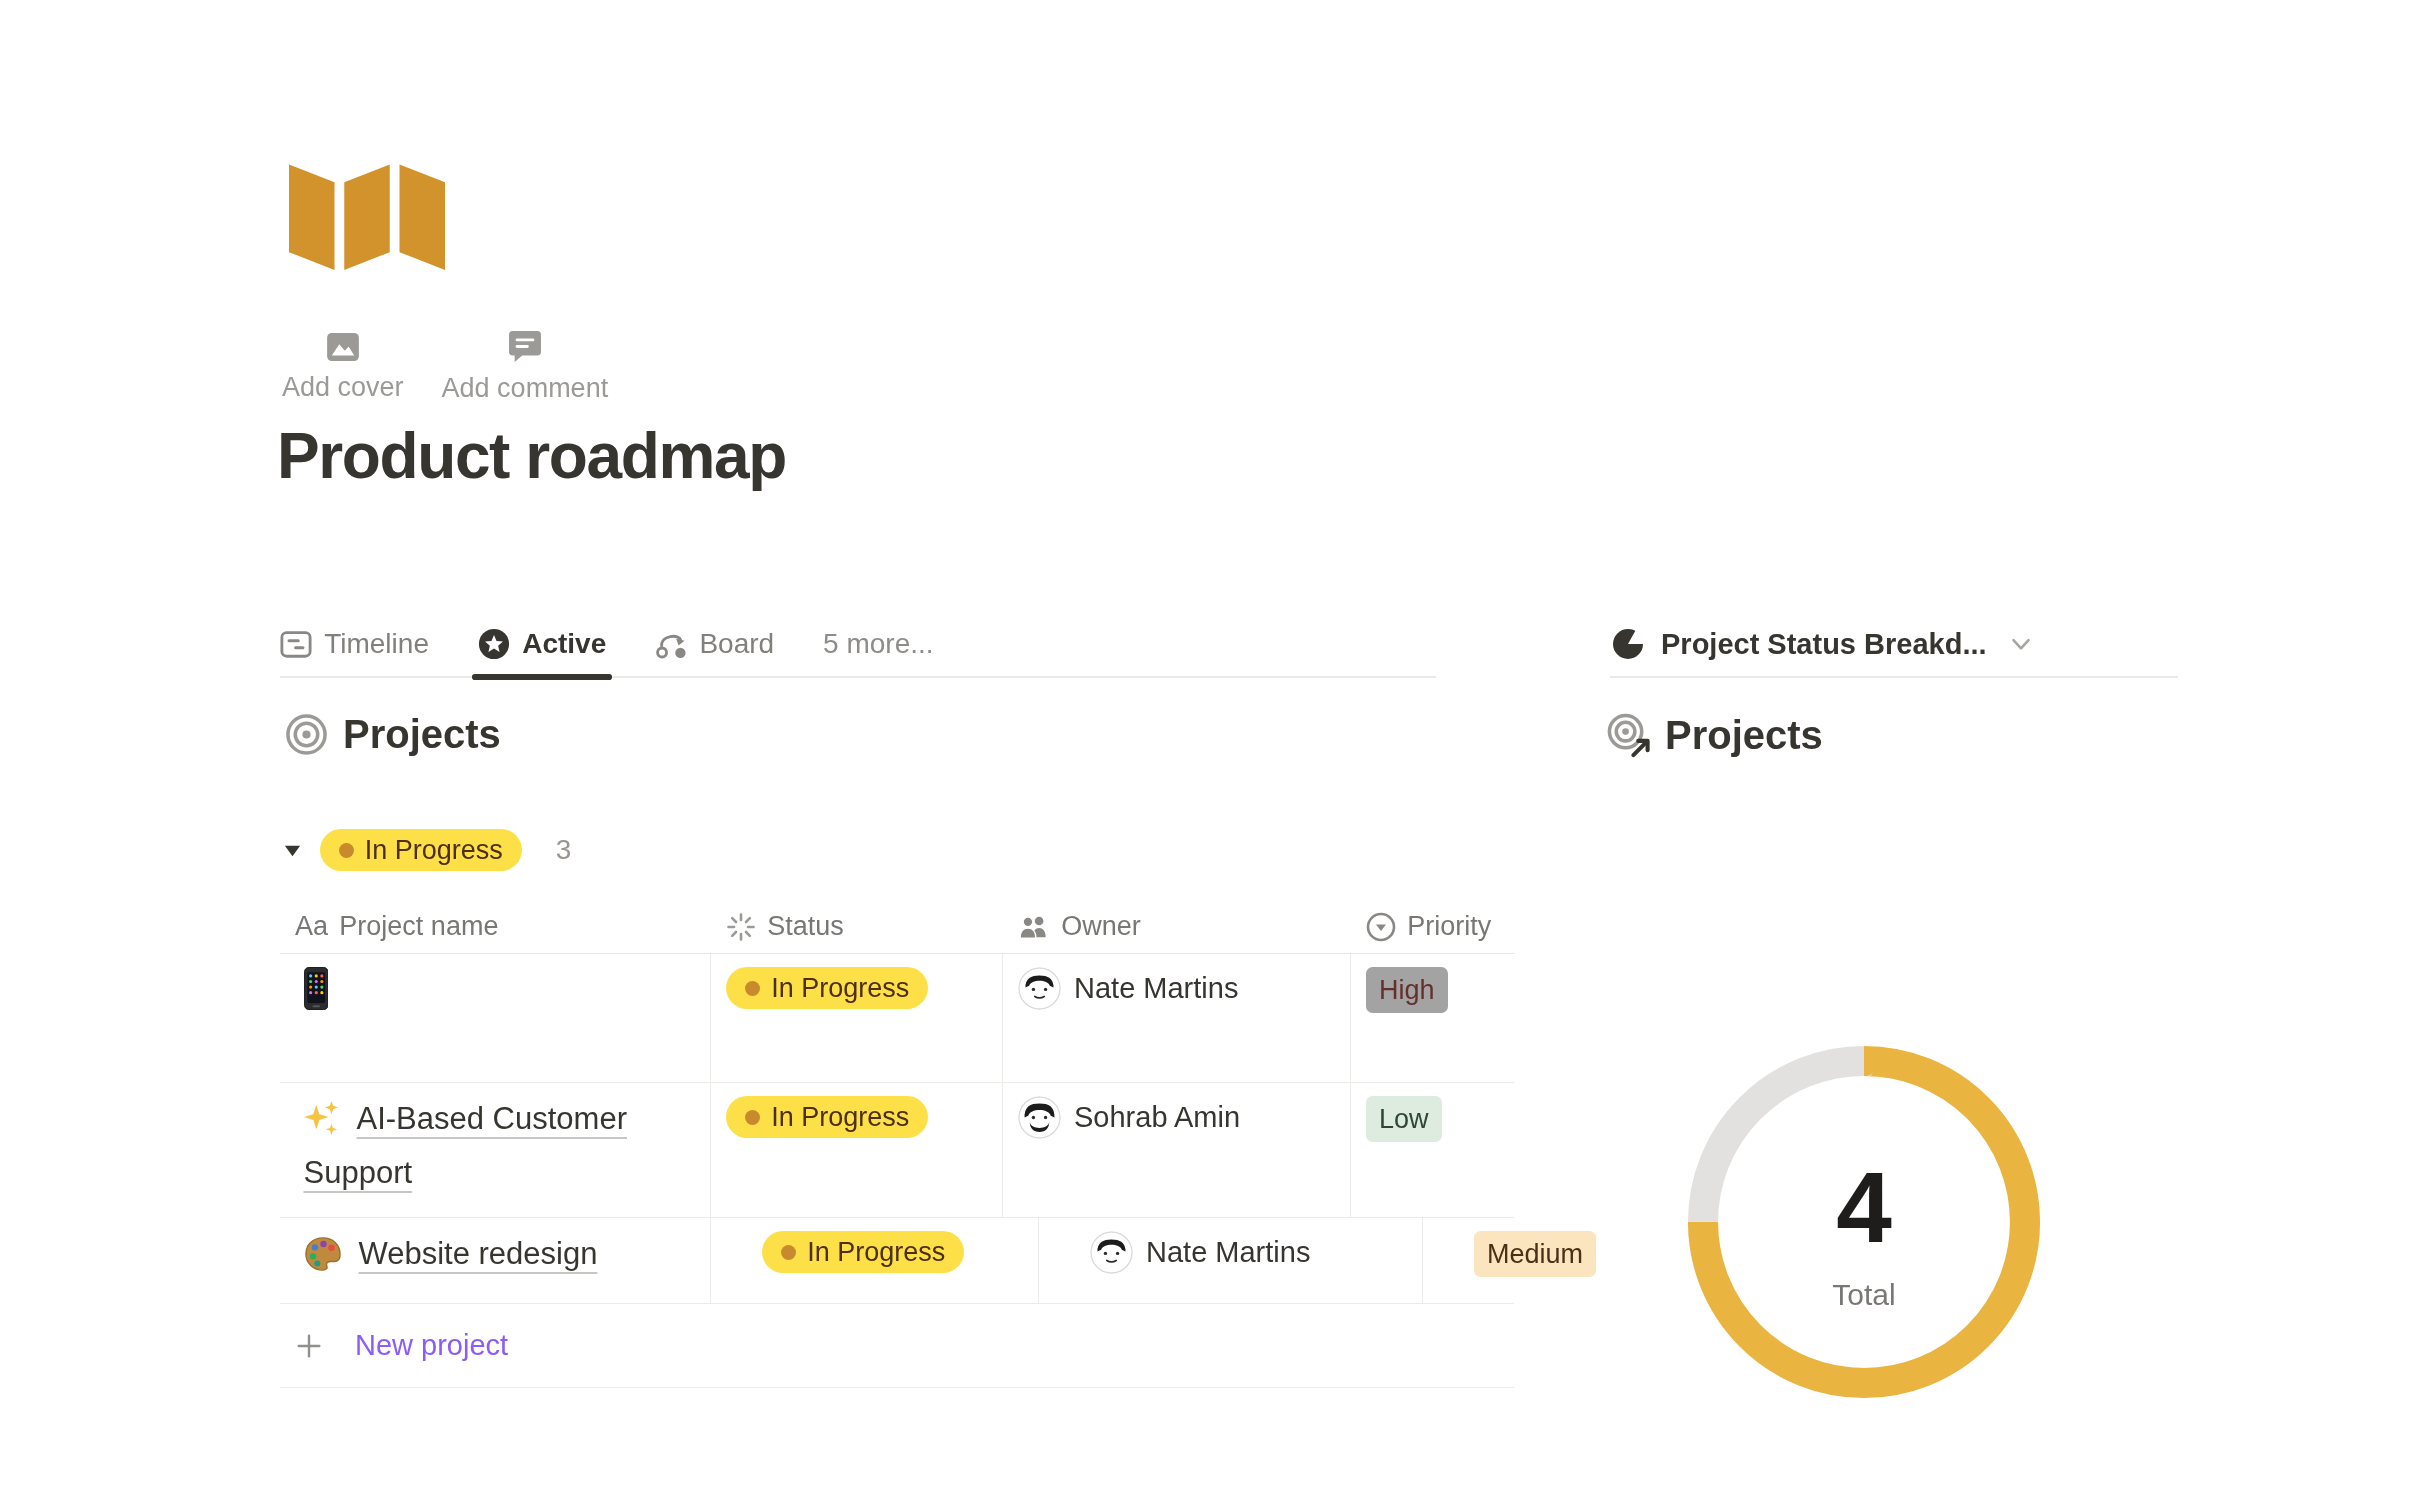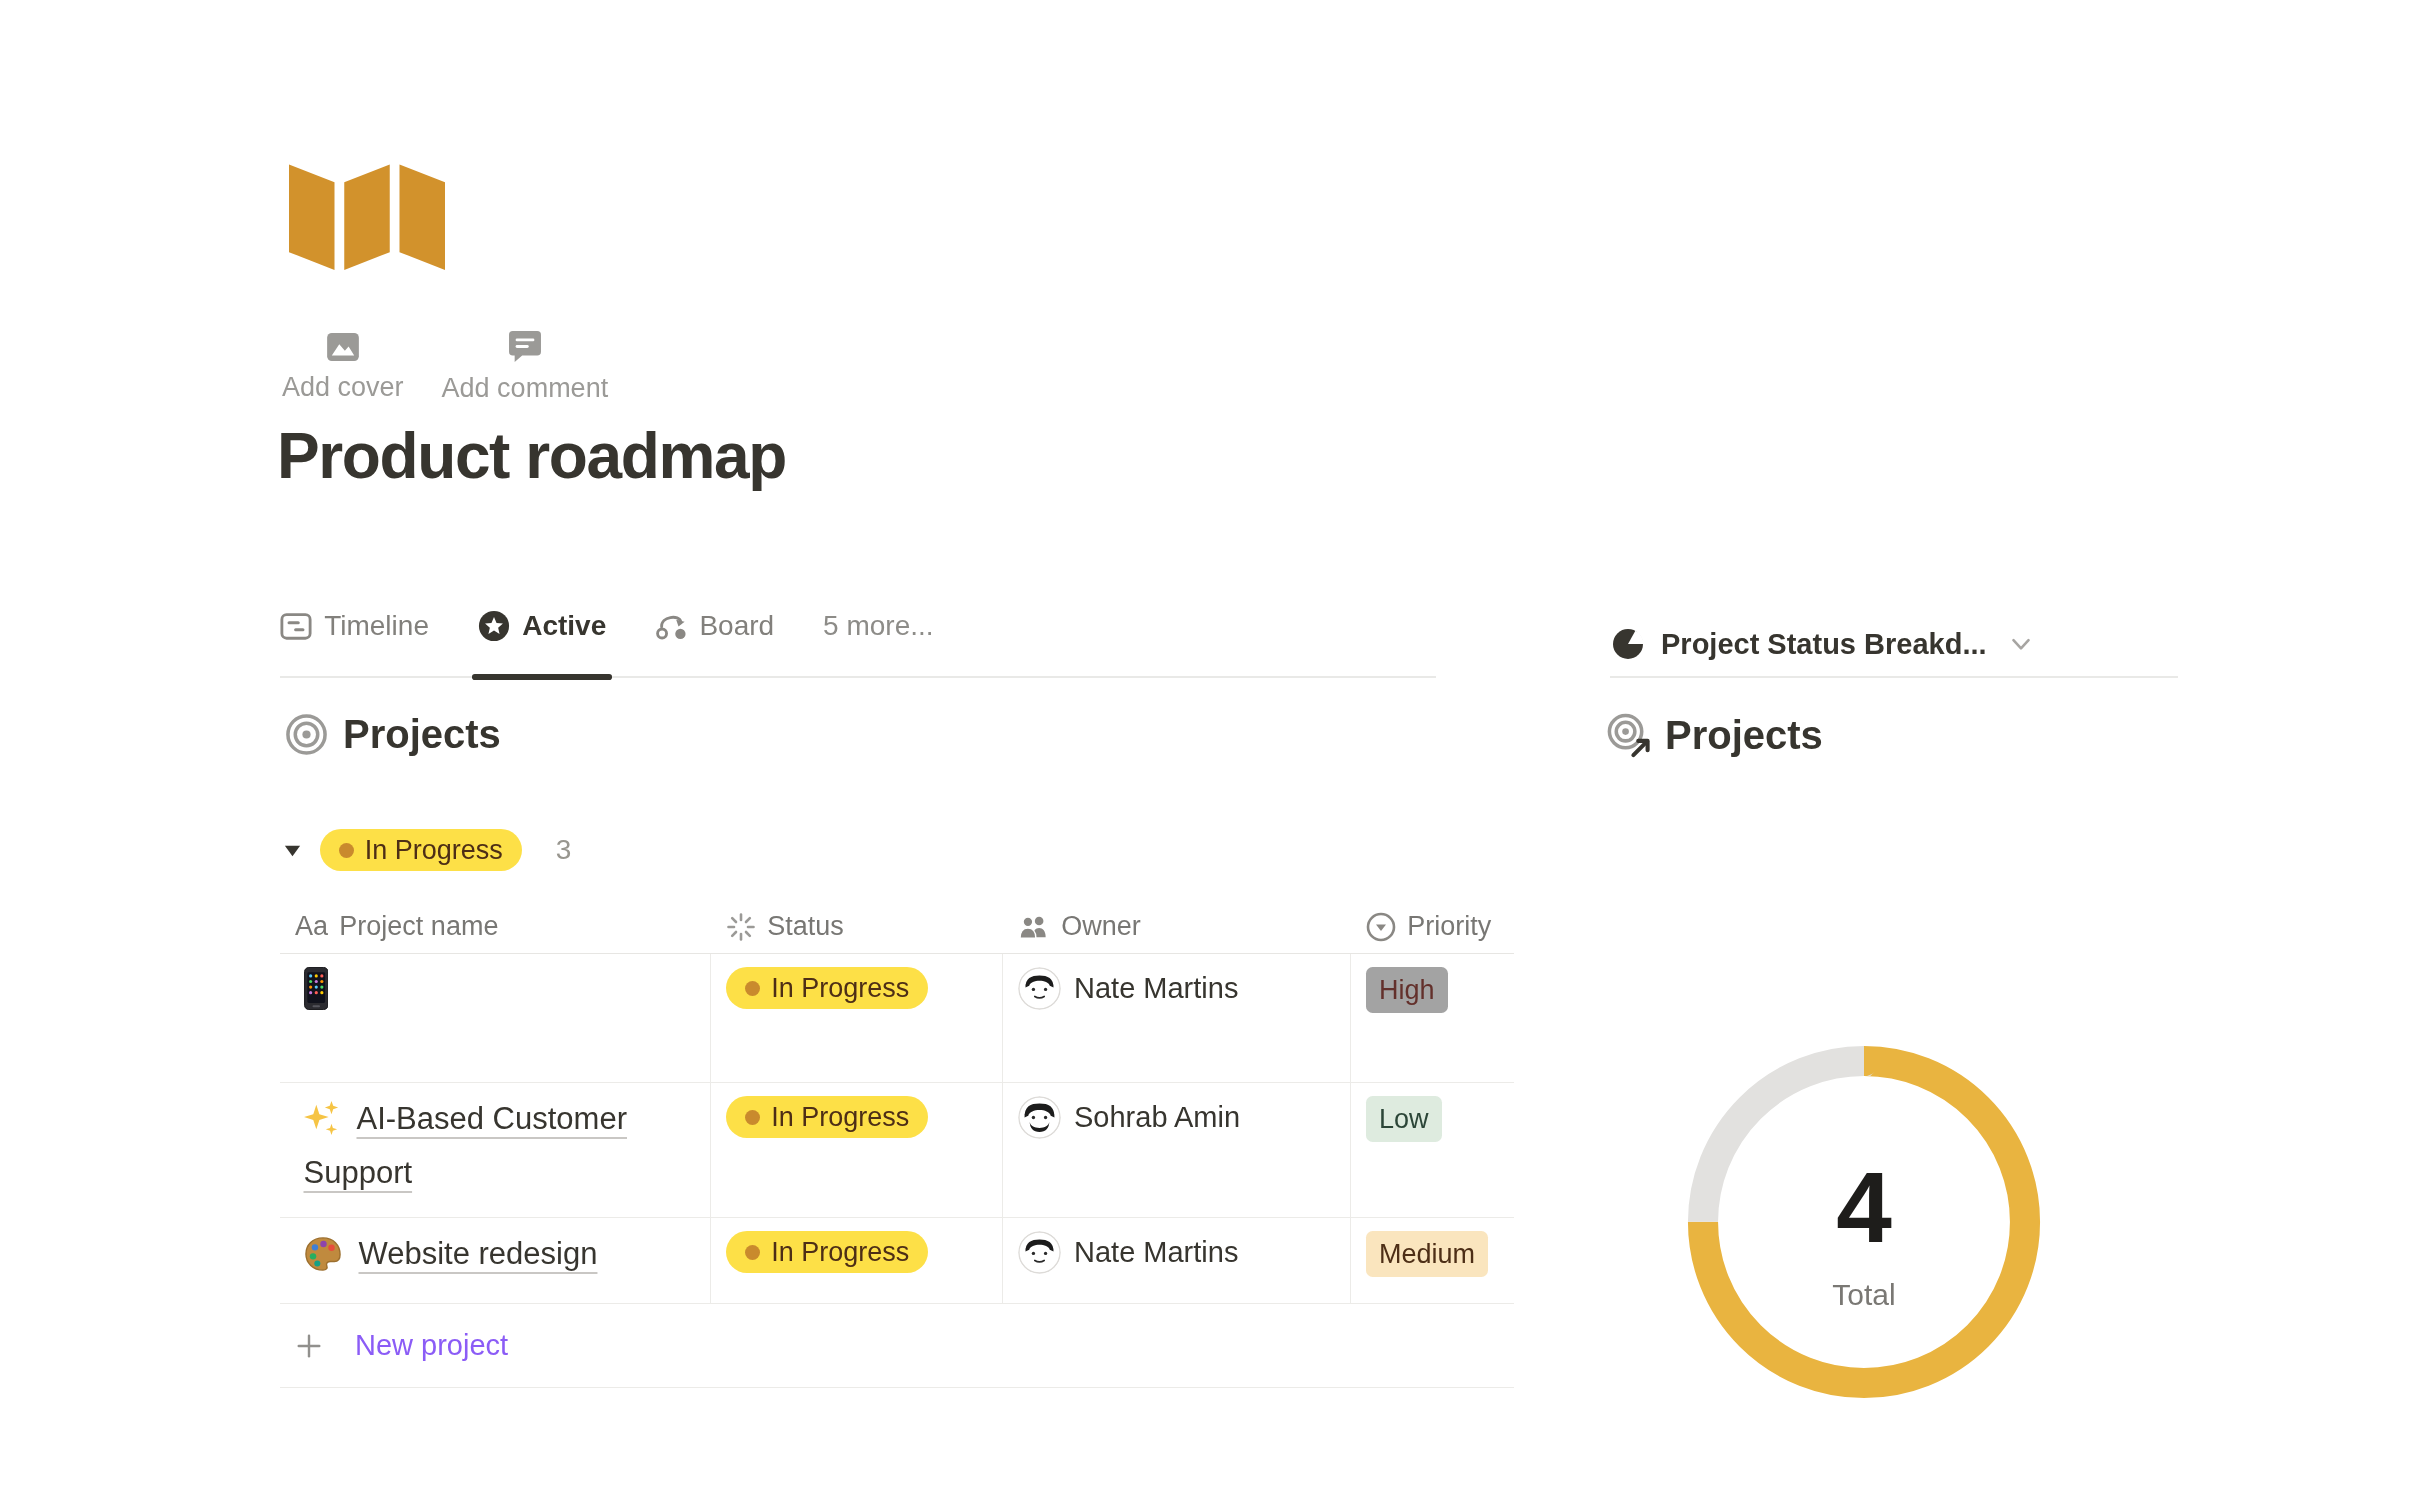--- a/index.html
+++ b/index.html
@@ -15,21 +15,21 @@
   .cover-row{left:282px;top:331px;display:flex;align-items:center;gap:38px;
     color:#9B9A97;font-size:27px;}
   .cover-btn{display:flex;align-items:center;gap:11.3px;cursor:pointer;flex-direction:column;}
   .page-title{left:277px;top:418px;font-size:64px;font-weight:700;
     letter-spacing:-1.4px;color:#37352F;line-height:1.2;}
 
   
   .tabs-row{left:280px;top:610px;width:1234px;height:68px;display:flex;
     align-items:center;gap:49px;}
   .tabs-divider{left:280px;top:676px;width:1156px;height:1.9px;background:#E9E9E7;}
-  .tab{position:relative;height:68px;display:flex;gap:12.2px;
+  .tab{position:relative;height:68px;display:flex;align-items:center;gap:12.2px;
     font-size:28px;color:#82807C;cursor:pointer;}
   .tab.is-active{color:#37352F;font-weight:700;}
   .tab-underline{position:absolute;left:-5.6px;right:-5.6px;bottom:-1.9px;height:5.6px;
     background:#37352F;border-radius:2.8px;}
   .tab-more{color:#8D8C88;}
 
   
   .section-header{display:flex;align-items:center;gap:15px;}
   .sec-left{left:285px;top:712px;}
   .section-title{font-size:40px;font-weight:700;color:#37352F;}
@@ -40,21 +40,21 @@
     color:#4D2E16;border-radius:24.5px;padding:7.5px 19px;font-size:27px;line-height:1;}
   .pill-dot{width:15px;height:15px;border-radius:50%;background:#C98A2D;flex:0 0 auto;}
   .group-count{margin-left:34px;color:#98968F;font-size:28px;}
 
   
   .ptable{left:280px;top:900px;width:1234px;font-size:28px;}
   .trow{display:grid;grid-template-columns:431px 292px 348px 163px;}
   .thead{height:53px;border-bottom:1.9px solid #E7E6E3;color:#787774;font-size:27px;}
   .thead .tcell{display:flex;align-items:center;gap:11.3px;padding-left:15px;}
   .tbody-row{border-bottom:1.9px solid #ECEBE8;}
-  .r1{height:128px;} .r2{height:134px;} .r3{height:85px;}
+  .r1{height:128px;} .r2{height:134px;} .r3{height:85px;gap:36px;}
   .tcell{min-width:0;}
   .tbody-row .tcell{padding:13px 0 0 15px;}
   .tbody-row .tcell:not(:last-child){border-right:1.9px solid #ECEBE8;}
   .name-wrap{width:356px;line-height:46px;font-size:31px;padding-left:8.5px;}
   .row-emoji{display:inline-block;vertical-align:-7.5px;margin-right:17px;}
   .row-name{color:#37352F;text-decoration:underline;text-decoration-thickness:1.9px;
     text-decoration-color:#C9C7C4;text-underline-offset:7.5px;cursor:pointer;}
   .cell-inline{display:flex;align-items:center;gap:13px;}
   .owner-name{font-size:29px;color:#37352F;}
   .avatar{width:43px;height:43px;border-radius:50%;flex:0 0 auto;}

